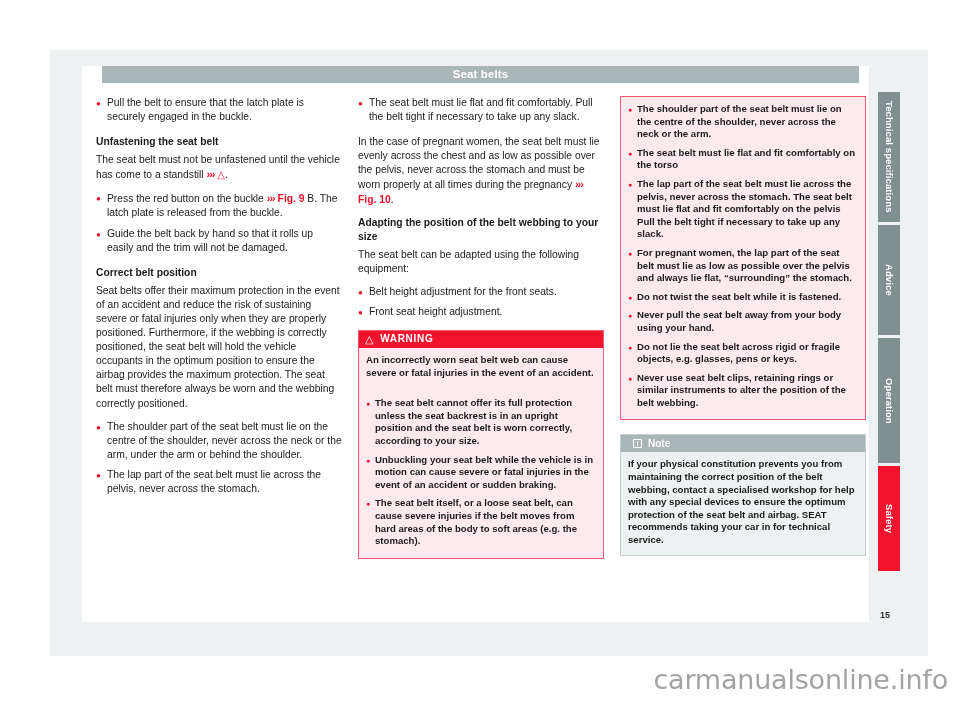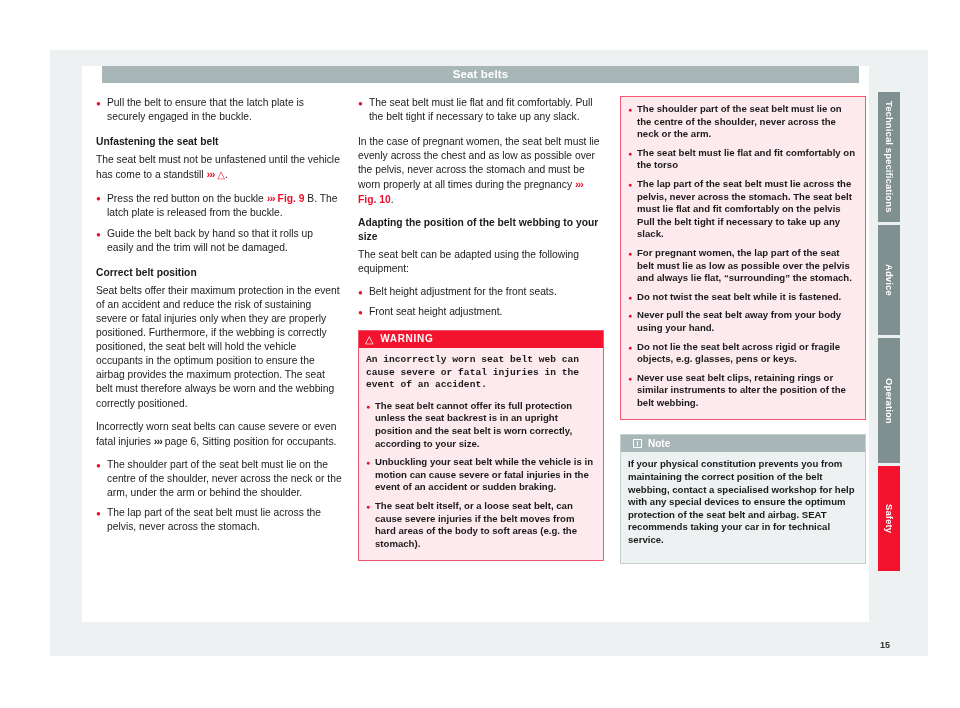--- a/index.html
+++ b/index.html
@@ -108,21 +108,21 @@
     height: 17px;
   }
   .box-head .gl { font-size: 11px; font-weight: normal; }
   .box-body {
     background: #fdeaee;
     padding: 6px 7px 4px 7px;
     font-size: 9.6px;
     line-height: 12.6px;
     font-weight: bold;
   }
-  .box-body p { margin: 0 0 8px 0; font-family: Liberation Mono, monospace; }
+  .box-body p { margin: 0 0 18px 0; }
   .box-body .bullet { margin-bottom: 6px; padding-left: 9px; }
   .box-body .bullet::before { font-size: 7px; line-height: 13px; }
 
   
   .box-plain {
     border: 1px solid #f1586f;
     background: #fdeaee;
     padding: 6px 7px 4px 7px;
     font-size: 9.6px;
     line-height: 12.6px;
@@ -152,21 +152,21 @@
     width: 9px; height: 9px;
     border: 1px solid #ffffff;
     color: #ffffff;
     font-size: 7px;
     line-height: 8px;
     text-align: center;
     font-weight: bold;
   }
   .note-body {
     background: #eef1f2;
-    padding: 6px 7px 16px 7px;
+    padding: 6px 7px 8px 7px;
     font-size: 9.6px;
     line-height: 12.6px;
     font-weight: bold;
     color: #1b1b1b;
   }
 
   
   .tabs {
     position: absolute;
     left: 878px; top: 92px;
@@ -184,21 +184,21 @@
     justify-content: center;
     margin-bottom: 3px;
     letter-spacing: 0.1px;
   }
   .tab-grey { background: #808f90; }
   .tab-red  { background: #f3132f; }
 
   
   .page-num {
     position: absolute;
-    left: 880px; top: 640px;
+    left: 880px; top: 610px;
     font-size: 9px;
     font-weight: bold;
     color: #333;
   }
 
   
   .watermark {
     position: absolute;
     left: 0; top: 664px;
     width: 960px;
@@ -249,25 +249,20 @@
       <div class="bullet">
         <span>Guide the belt back by hand so that it rolls up easily and the trim will not be damaged.</span>
       </div>
 
       <div class="spacer-sm"></div>
 
       <h4>Correct belt position</h4>
 
       <p>Seat belts offer their maximum protection in the event of an accident and reduce the risk of sustaining severe or fatal injuries only when they are properly positioned. Furthermore, if the webbing is correctly positioned, the seat belt will hold the vehicle occupants in the optimum position to ensure the airbag provides the maximum protection. The seat belt must therefore always be worn and the webbing correctly positioned.</p>
 
-      <p>
-        <span>Incorrectly worn seat belts can cause severe or even fatal injuries</span>
-        <span class="ref">›››</span>
-        <span class="b">page 6, Sitting position for occupants</span><span>.</span>
-      </p>
 
       <div class="bullet">
         <span>The shoulder part of the seat belt must lie on the centre of the shoulder, never across the neck or the arm, under the arm or behind the shoulder.</span>
       </div>
 
       <div class="bullet">
         <span>The lap part of the seat belt must lie across the pelvis, never across the stomach.</span>
       </div>
     </div>
 
@@ -368,14 +363,15 @@
     <div class="tab tab-grey" style="height:125px">
       <span>Operation</span>
     </div>
     <div class="tab tab-red" style="height:105px">
       <span>Safety</span>
     </div>
   </div>
 
   <div class="page-num">15</div>
 
+  <div class="watermark">carmanualsonline.info</div>
 
 </div>
 
 </body></html>

